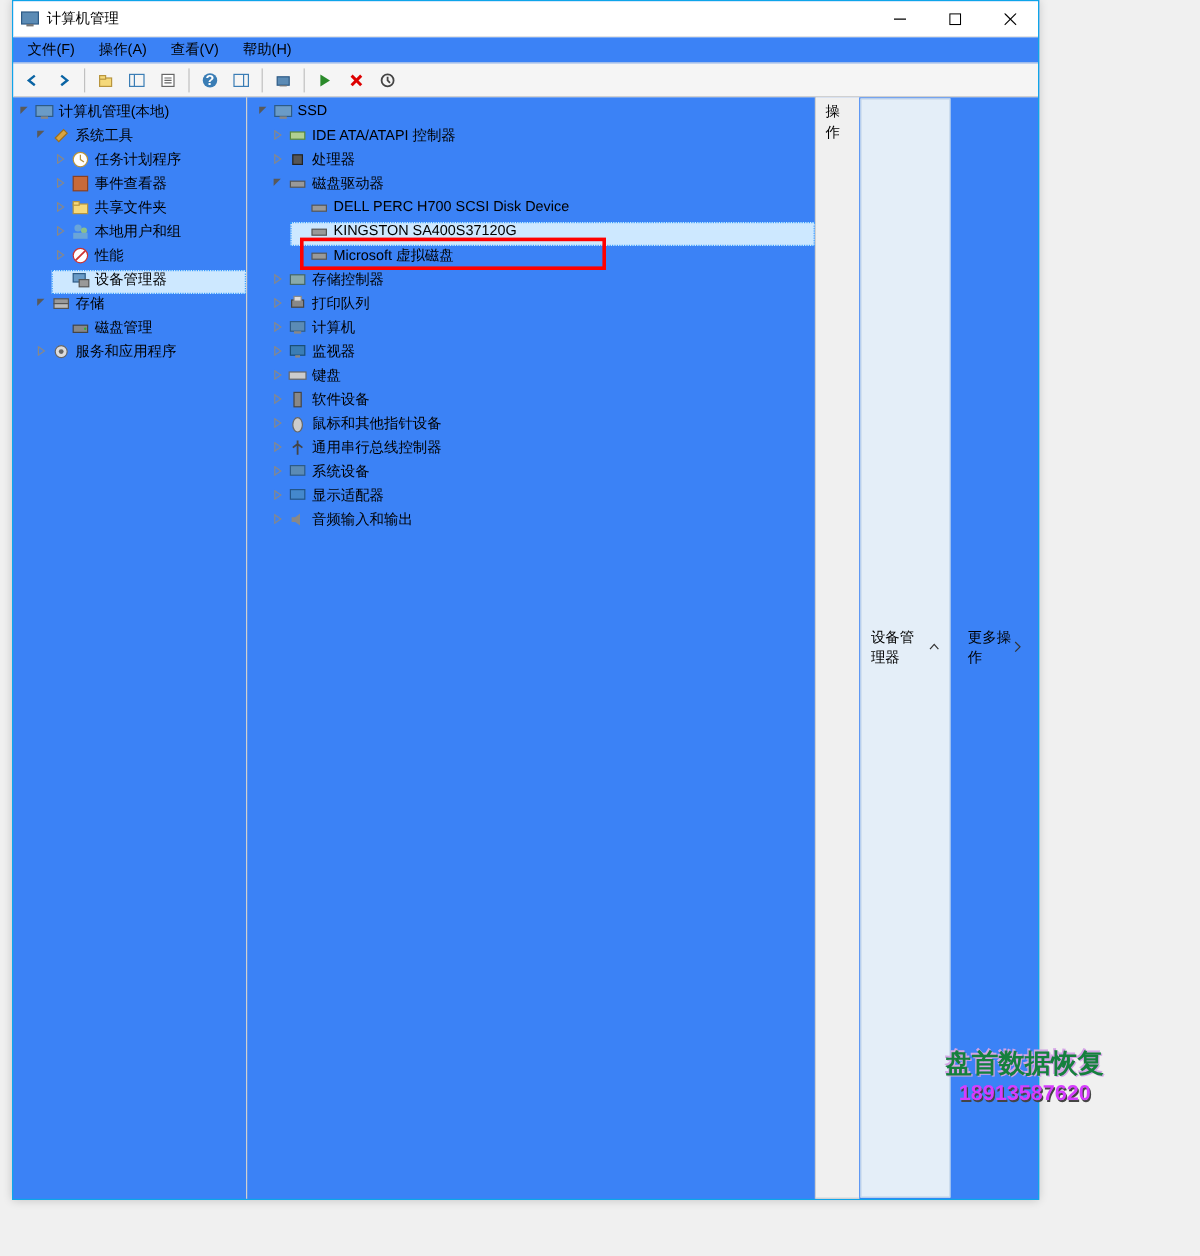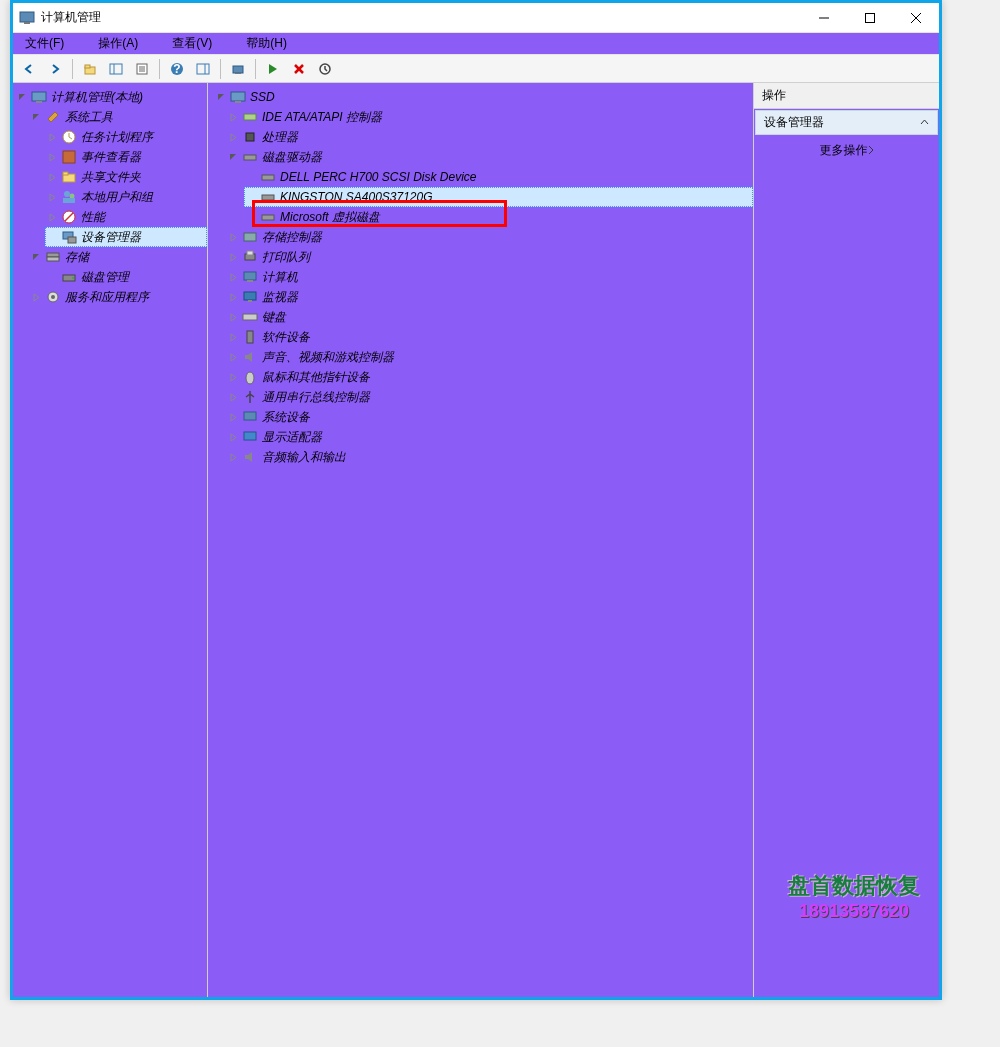--- a/index.html
+++ b/index.html
@@ -1,37 +1,37 @@
 <!DOCTYPE html>
 <html><head>
 <meta charset="utf-8">
 <style>
 * { margin: 0; padding: 0; box-sizing: border-box; font-family: "Microsoft YaHei", "Segoe UI", Tahoma, sans-serif; font-size: 12px; }
 html, body { width: 1000px; height: 1047px; background: #f0f0f0; overflow: hidden; }
-.window { position: absolute; left: 10px; top: 0; width: 932px; height: 1000px; background: #8b5cf6; border: 3px solid #0ea5e9; box-shadow: 0 0 8px rgba(0,0,0,.2); }
+.window { position: absolute; left: 10px; top: 0; width: 856px; height: 1000px; background: #3b82f6; border: 1px solid #0ea5e9; box-shadow: 0 0 8px rgba(0,0,0,.2); }
 .titlebar { height: 30px; display: flex; align-items: center; padding-left: 6px; background: #fff; border-bottom: 1px solid #e5e5e5; }
 .titlebar .app-icon { width: 16px; height: 16px; margin-right: 6px; display:inline-block;}
 .titlebar .title { flex: 1; color: #000; }
 .winbtns { display: flex; }
 .winbtn { width: 46px; height: 30px; display: flex; align-items: center; justify-content: center; color: #000; }
-.menubar { height: 22px; display: flex; align-items: center; padding: 0 4px; gap: 18px; border-bottom: 1px solid #e5e5e5; }
+.menubar { height: 22px; display: flex; align-items: center; padding: 0 4px; gap: 4px; border-bottom: 1px solid #e5e5e5; }
 .menuitem { padding: 2px 8px; }
 .toolbar { height: 28px; display: flex; align-items: center; padding: 0 4px; gap: 2px; border-bottom: 1px solid #d0d0d0; background: #f5f5f5; }
 .tbtn { width: 24px; height: 24px; display: flex; align-items: center; justify-content: center; border: 1px solid transparent; }
 .tsep { width: 1px; height: 20px; background: #c0c0c0; margin: 0 3px; }
 .body { display: flex; height: calc(100% - 80px); }
 .leftpane { width: 195px; border-right: 1px solid #d0d0d0; overflow: auto; padding: 4px 0; }
 .centerpane { flex: 1; overflow: auto; padding: 4px 0; border-right: 1px solid #d0d0d0; position: relative; }
-.rightpane { width: 185px; display: flex; flex-direction: column; }
+.rightpane { width: 185px; display: flex; flex-direction: row; }
 .rightpane .hdr { background: #f0f0f0; border-bottom: 1px solid #d0d0d0; padding: 4px 8px; font-weight: 400; }
 .rightpane .sectionhdr { background: #e4eef8; border: 1px solid #c6d7ea; padding: 3px 8px; display:flex; justify-content:space-between; align-items:center; margin:1px;}
 .rightpane .action { padding: 6px 14px; display:flex; justify-content:center; align-items:center;}
 .tree ul { list-style: none; }
 .tree li { white-space: nowrap; }
-.node { display: flex; align-items: center; height: 20px; padding-right: 6px; font-style: italic; }
+.node { display: flex; height: 20px; padding-right: 6px; }
 .node.selected { background: #cde8ff; outline:1px dotted #3399ff; outline-offset:-1px;}
 .twisty { width: 14px; height: 14px; display: inline-flex; align-items: center; justify-content: center; margin-right: 2px; cursor: pointer; color:#666;}
 .twisty svg { width: 9px; height: 9px; }
 .icon { width: 16px; height: 16px; margin-right: 4px; display: inline-flex; align-items: center; justify-content: center; flex-shrink: 0; }
 .label { color: #000; }
 .children { padding-left: 18px; }
 .leftpane .children { padding-left: 16px; }
 .redbox { position: absolute; border: 3px solid #ff0000; pointer-events: none; }
 .watermark { position: absolute; right: 80px; bottom: 125px; text-align: center; pointer-events: none; }
 .watermark .line1 { font-size: 22px; font-weight: bold; color: #15803d; text-shadow: 1px 1px 0 #d4a4e5, -1px -1px 0 #d4a4e5;}
@@ -524,35 +524,20 @@
               </li>
             <li>
                 <div class="node">
                   <span class="twisty">
                     <svg viewBox="0 0 9 9">
                       <path d="M2 1 L7 4.5 L2 8 Z" fill="none" stroke="#888"></path>
                     </svg>
                   </span>
                   <span class="icon">
                     <svg class="ic" viewBox="0 0 16 16">
-                      <path d="M3 6 L6 6 L10 3 L10 13 L6 10 L3 10 Z" fill="#888"></path>
-                    </svg>
-                  </span>
-                  <span class="label">声音、视频和游戏控制器</span>
-                </div>
-              </li>
-            <li>
-                <div class="node">
-                  <span class="twisty">
-                    <svg viewBox="0 0 9 9">
-                      <path d="M2 1 L7 4.5 L2 8 Z" fill="none" stroke="#888"></path>
-                    </svg>
-                  </span>
-                  <span class="icon">
-                    <svg class="ic" viewBox="0 0 16 16">
                       <ellipse cx="8" cy="9" rx="4" ry="6" fill="#ccc" stroke="#666"></ellipse>
                     </svg>
                   </span>
                   <span class="label">鼠标和其他指针设备</span>
                 </div>
               </li>
             <li>
                 <div class="node">
                   <span class="twisty">
                     <svg viewBox="0 0 9 9">

